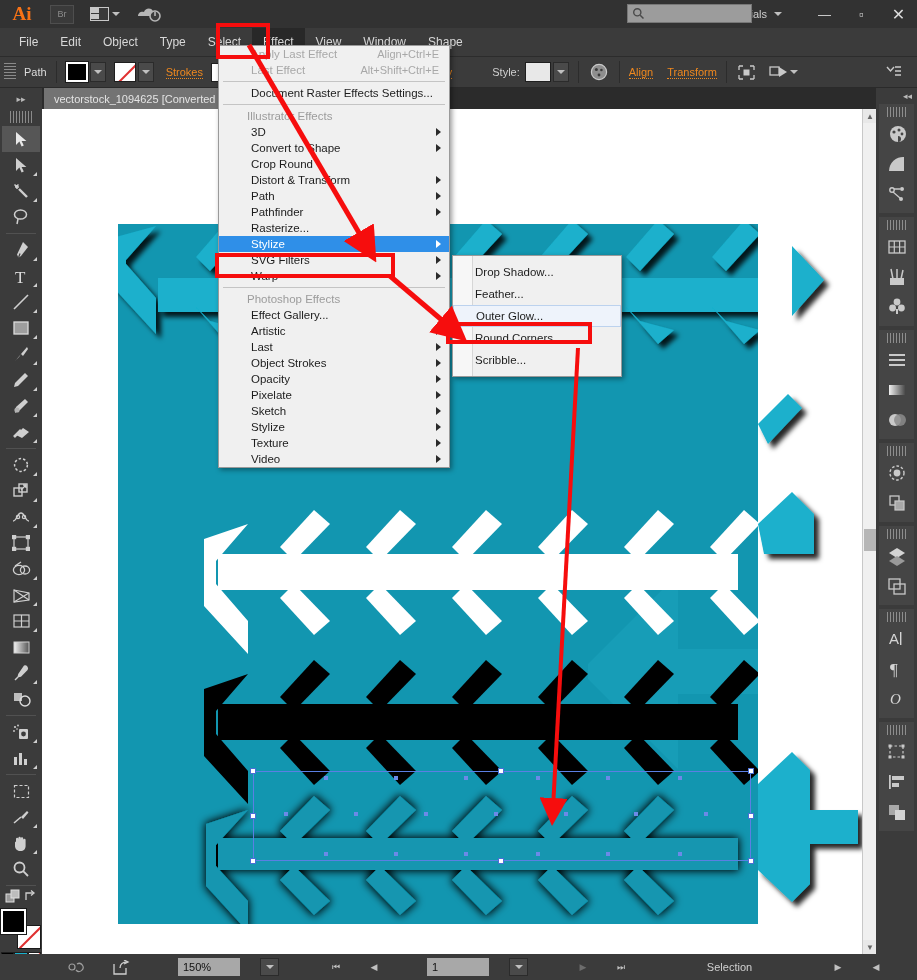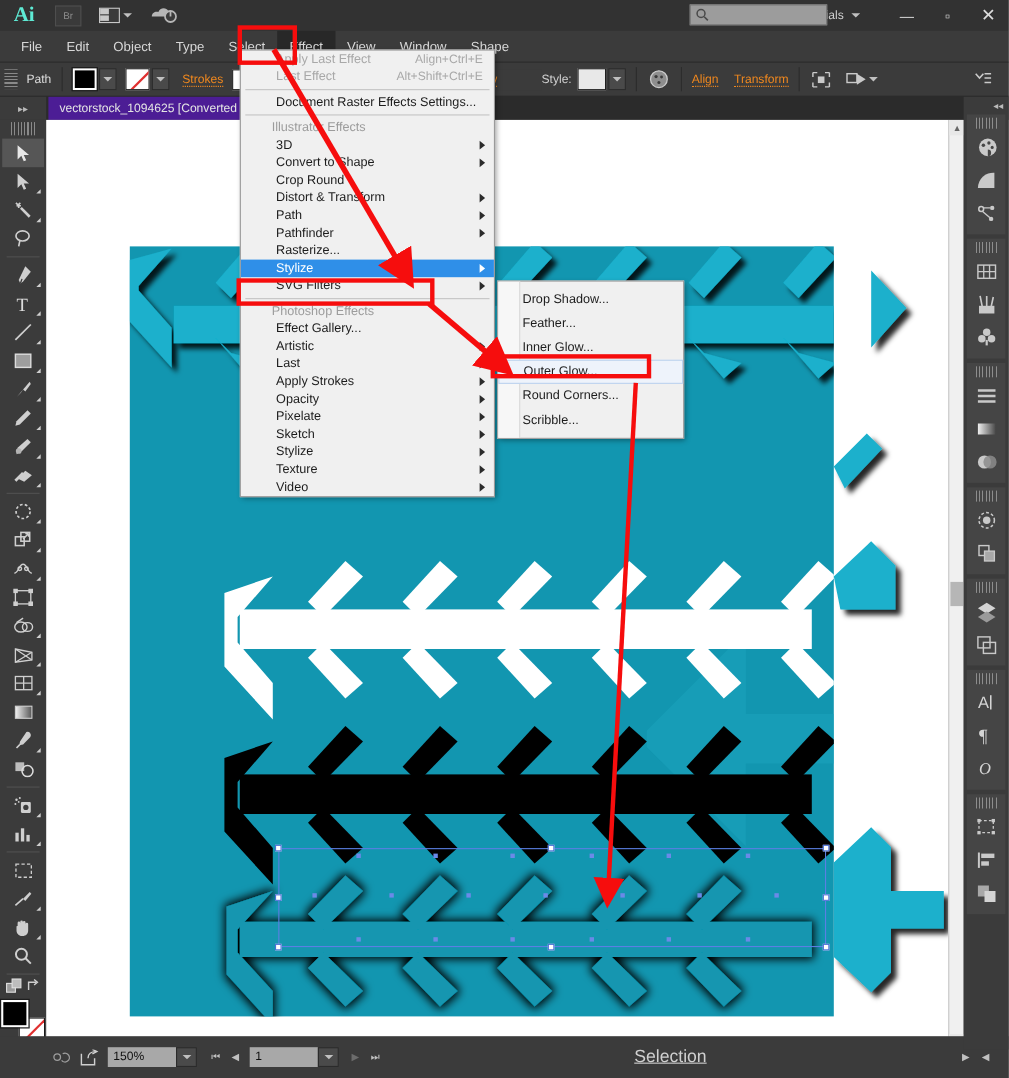--- a/index.html
+++ b/index.html
@@ -12,21 +12,21 @@
     overflow: hidden;
     position: relative;
   }
   
   #titlebar {
     position:absolute; left:0; top:0; width:917px; height:28px;
     background:#323232; display:flex; align-items:center;
   }
   #ai-logo {
     width:44px; height:28px; display:flex; align-items:center; justify-content:center;
-    color:#5eead4; font-size:19px; font-weight:bold; font-family:"Liberation Serif", serif;
+    color:#f97316; font-size:19px; font-weight:bold; font-family:"Liberation Serif", serif;
   }
   #br-btn { width:24px; height:19px; border:1px solid #4e4e4e; background:#3a3a3a;
     font-size:9px; color:#8c8c8c; margin-left:6px;
     display:flex; align-items:center; justify-content:center; }
   #arrange-btn { margin-left:16px; display:flex; align-items:center; gap:3px; }
   #arrange-grid { width:19px; height:14px; border:1.5px solid #c8c8c8; position:relative; background:#3a3a3a;}
   #arrange-grid:before { content:""; position:absolute; left:0; top:0; width:8px; height:5px; background:#c8c8c8;}
   #arrange-grid:after { content:""; position:absolute; left:0; top:5.5px; width:8px; height:5px; background:#c8c8c8;}
   .caret-d { width:0;height:0;border-left:4px solid transparent;border-right:4px solid transparent;border-top:4px solid #c0c0c0;}
   #stock-btn { margin-left:16px; color:#b0b0b0; }
@@ -67,21 +67,21 @@
     display:flex; align-items:center; justify-content:center; position:relative;}
   #brush-def .bline{position:absolute;left:4px;top:9px;width:52px;height:2px;background:#111;}
   #brush-def span{position:relative;left:16px;color:#111;font-size:11px;}
   #style-sw { width:26px; height:20px; background:#e8e8e8; border:1px solid #1f1f1f;}
   #opacity-val { width:40px; height:19px; background:#3b3b3b; }
   .cb-icon { width:22px; height:20px; display:flex; align-items:center; justify-content:center; color:#c9c9c9;}
   
   #tabbar { position:absolute; left:0; top:88px; width:917px; height:21px; background:#2b2b2b;}
   #tab-collapse { position:absolute; left:0; top:0; width:42px; height:21px; background:#3b3b3b;
     display:flex; align-items:center; justify-content:center; color:#b9b9b9; font-size:9px;}
-  #doc-tab { position:absolute; left:44px; top:0; height:21px; background:#4c1d95;
+  #doc-tab { position:absolute; left:44px; top:0; height:21px; background:#737373;
     padding:0 10px; display:flex; align-items:center; font-size:11px; color:#e4e4e4; white-space:nowrap;}
   
   #toolbar { position:absolute; left:0; top:109px; width:42px; height:845px; background:#3b3b3b; }
   #tool-grip { height:12px; width:22px; margin:2px auto 3px;
     background:repeating-linear-gradient(to right,#8a8a8a 0,#8a8a8a 1px,#3b3b3b 1px,#3b3b3b 3px);}
   .tool { width:38px; height:26px; margin:0 auto; position:relative;
           display:flex; align-items:center; justify-content:center; }
   .tool.sel { background:#565656; }
   .tool .tri { position:absolute; right:3px; bottom:2px; width:0;height:0;
      border-left:4px solid transparent; border-bottom:4px solid #cfcfcf;}
@@ -129,31 +129,31 @@
   .msep { height:1px; background:#c4c4c4; margin:3px 4px; }
   #stylize-sub { position:absolute; left:452px; top:255px; width:170px;
      background:#f0f0f0; border:1px solid #9a9a9a; box-shadow:2px 2px 5px rgba(0,0,0,.4); z-index:41; padding:5px 0;}
   #stylize-sub .mrow { height:22px; padding-left:22px; }
   #stylize-sub .mrow.hov { background:#eef3fb; border:1px solid #bcd2ee; }
   #sub-stripe { position:absolute; left:0; top:0; width:20px; height:100%; background:#f7f7f7; border-right:1px solid #d6d6d6;}
   
   .redbox { position:absolute; border:4px solid #f60d0d; z-index:60; pointer-events:none;}
   .redarrow { position:absolute; z-index:60; pointer-events:none;}
   
-  #statusbar { position:absolute; left:0; bottom:0; width:917px; height:38px; background:#3b3b3b;
-     display:flex; align-items:center; }
+  #statusbar { position:absolute; left:0; bottom:0; width:917px; height:26px; background:#3b3b3b;
+     display:flex; align-items:center;gap:20px; }
   #sb-left { width:42px; height:26px; }
   .sb-icon { width:26px; height:20px; display:flex; align-items:center; justify-content:center; color:#c2c2c2;}
   #zoom-field { width:62px; height:18px; background:#a8a8a8; color:#111; font-size:11px;
      display:flex; align-items:center; padding-left:5px; }
   #page-field { width:62px; height:18px; background:#a8a8a8; color:#111; font-size:11px;
      display:flex; align-items:center; padding-left:5px;}
   .sb-dd { width:19px; height:18px; background:#4a4a4a; border:1px solid #2b2b2b;
      display:flex; align-items:center; justify-content:center;}
-  #sb-status { flex:1; text-align:center; font-size:16px; color:#d0d0d0;text-decoration:underline;}
+  #sb-status { flex:1; text-align:center; font-size:11px; color:#d0d0d0;}
   .nav-ar { width:18px; height:18px; display:flex; align-items:center; justify-content:center; color:#c0c0c0; font-size:9px;}
   .nav-ar.dim { color:#6c6c6c; }
 </style>
 </head>
 <body>
 
 <div id="titlebar">
   <div id="ai-logo">Ai</div>
   <div id="br-btn">Br</div>
   <div id="arrange-btn">
@@ -713,37 +713,41 @@
       <span>Rasterize...</span>
     </div>
     <div class="mrow hl">
       <span>Stylize</span>
       <span class="sub"></span>
     </div>
     <div class="mrow">
       <span>SVG Filters</span>
       <span class="sub"></span>
     </div>
+    <div class="mrow">
+      <span>Warp</span>
+      <span class="sub"></span>
+    </div>
     <div class="msep"></div>
     <div class="mrow header">
       <span>Photoshop Effects</span>
     </div>
     <div class="mrow">
       <span>Effect Gallery...</span>
     </div>
     <div class="mrow">
       <span>Artistic</span>
       <span class="sub"></span>
     </div>
     <div class="mrow">
       <span>Last</span>
       <span class="sub"></span>
     </div>
     <div class="mrow">
-      <span>Apply Strokes</span>
+      <span>Object Strokes</span>
       <span class="sub"></span>
     </div>
     <div class="mrow">
       <span>Opacity</span>
       <span class="sub"></span>
     </div>
     <div class="mrow">
       <span>Pixelate</span>
       <span class="sub"></span>
     </div>
@@ -765,23 +769,20 @@
     </div>
   </div>
 
 <div id="stylize-sub">
   <div id="sub-stripe"></div>
 <div class="mrow">
       <span>Drop Shadow...</span>
     </div>
     <div class="mrow">
       <span>Feather...</span>
-    </div>
-    <div class="mrow">
-      <span>Inner Glow...</span>
     </div>
     <div class="mrow hov">
       <span>Outer Glow...</span>
     </div>
     <div class="mrow">
       <span>Round Corners...</span>
     </div>
     <div class="mrow">
       <span>Scribble...</span>
     </div>

